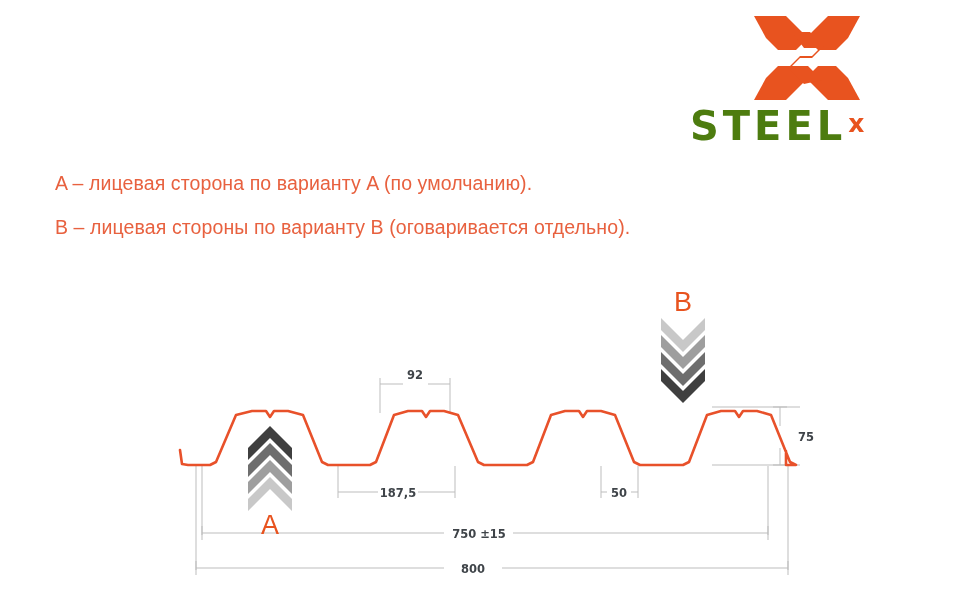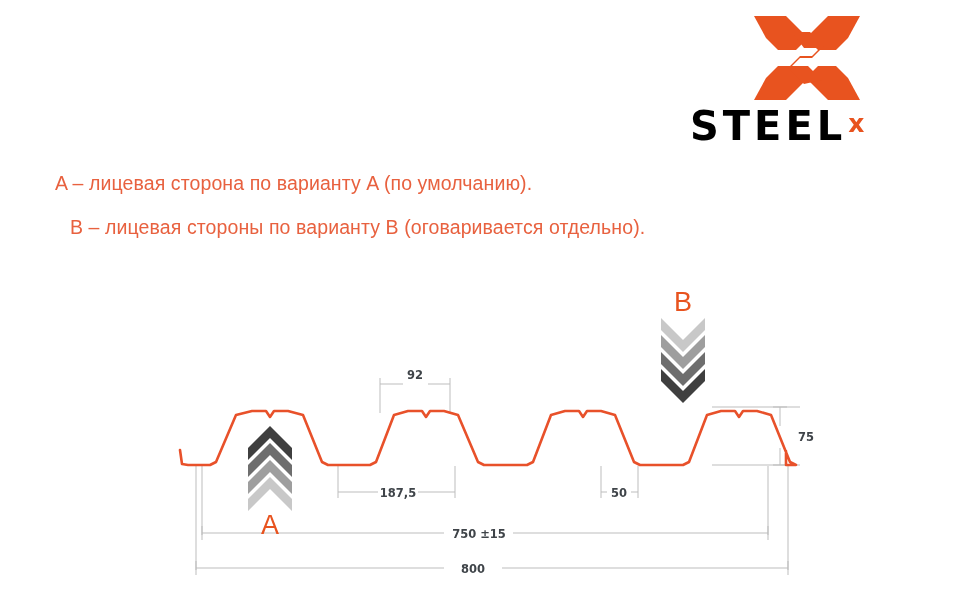--- a/index.html
+++ b/index.html
@@ -29,21 +29,21 @@
     width:250px; height:42px;
     display:flex;
     align-items:baseline;
     justify-content:flex-start;
   }
   .logo-steel{
     font-family:"DejaVu Sans", sans-serif;
     font-weight:bold;
     font-size:40px;
     letter-spacing:4px;
-    color:#000000;
+    color:#4d7c0f;
     line-height:1;
   }
   .logo-x{
     font-family:"DejaVu Sans", sans-serif;
     font-weight:bold;
     font-size:25px;
     color:#e8531f;
     line-height:1;
     margin-left:2px;
     position:relative;
@@ -53,21 +53,21 @@
   
   .caption{
     position:absolute;
     left:55px;
     font-size:19.5px;
     color:#e8613f;
     white-space:nowrap;
     letter-spacing:0.1px;
   }
   .caption-a{ top:172px; }
-  .caption-b{ top:216px;margin-left:15px; }
+  .caption-b{ top:216px; }
 
   
   .drawing{
     position:absolute;
     left:0; top:280px;
     width:970px; height:317px;
   }
   .drawing svg{display:block;}
 
   .dim-text{

